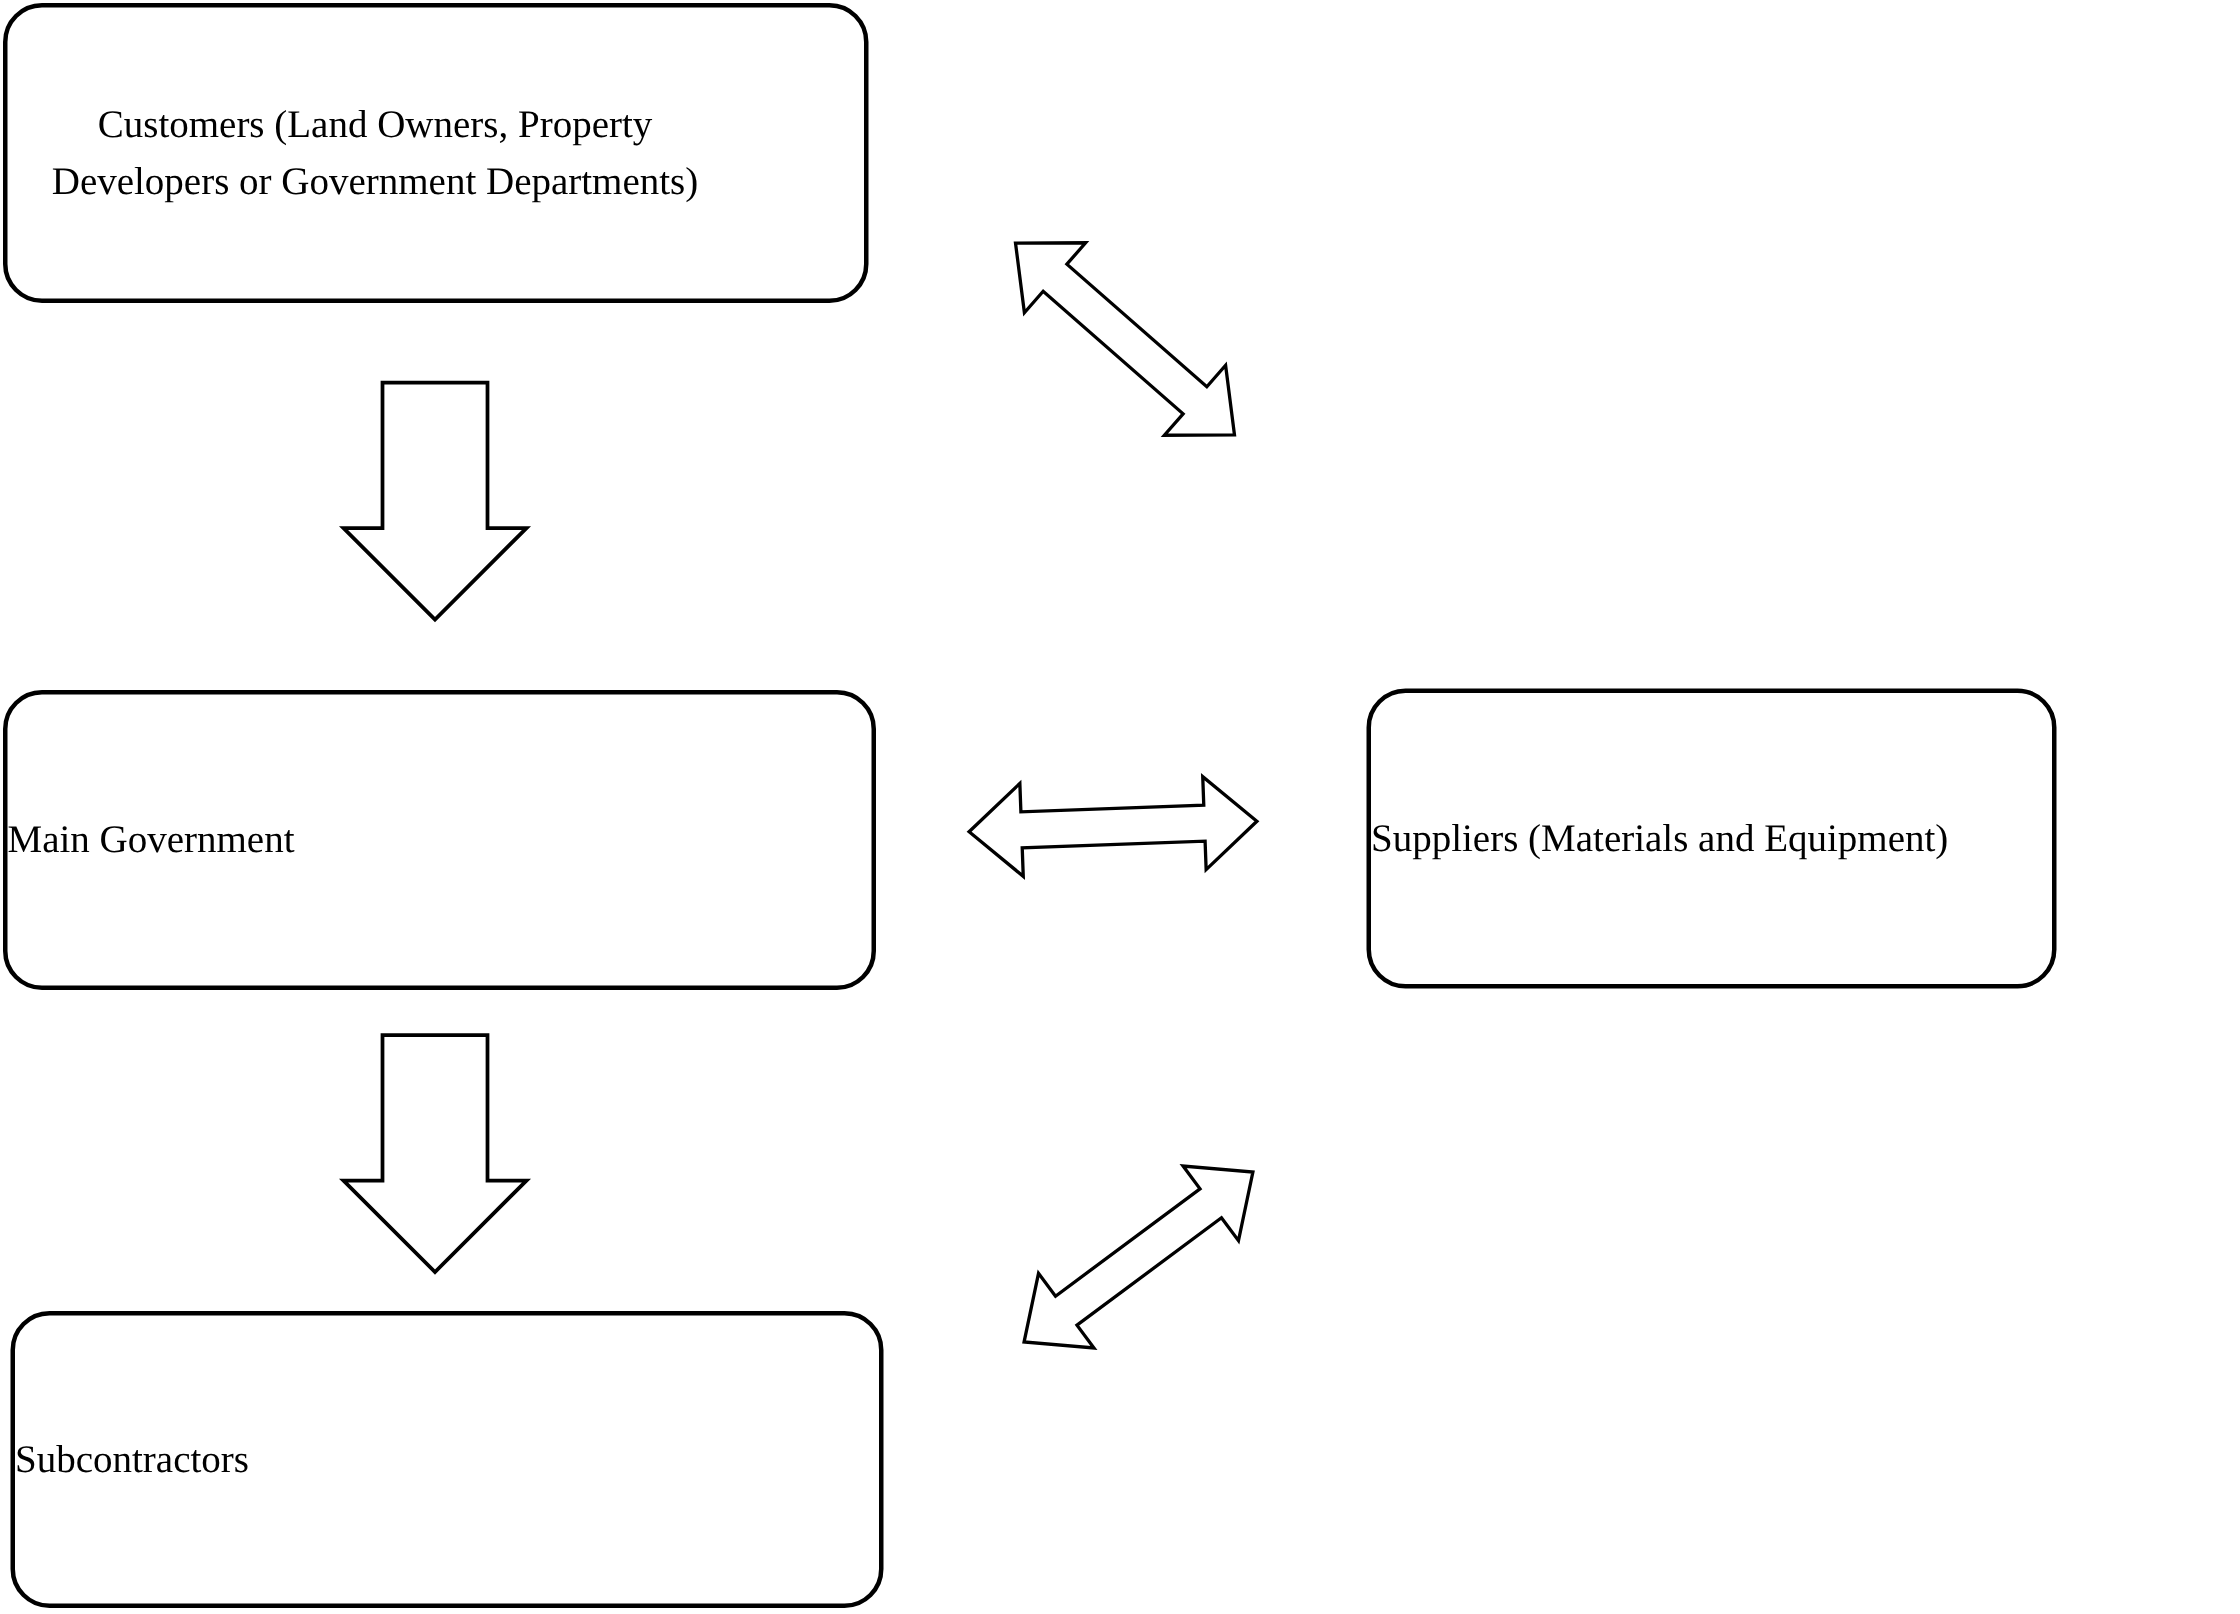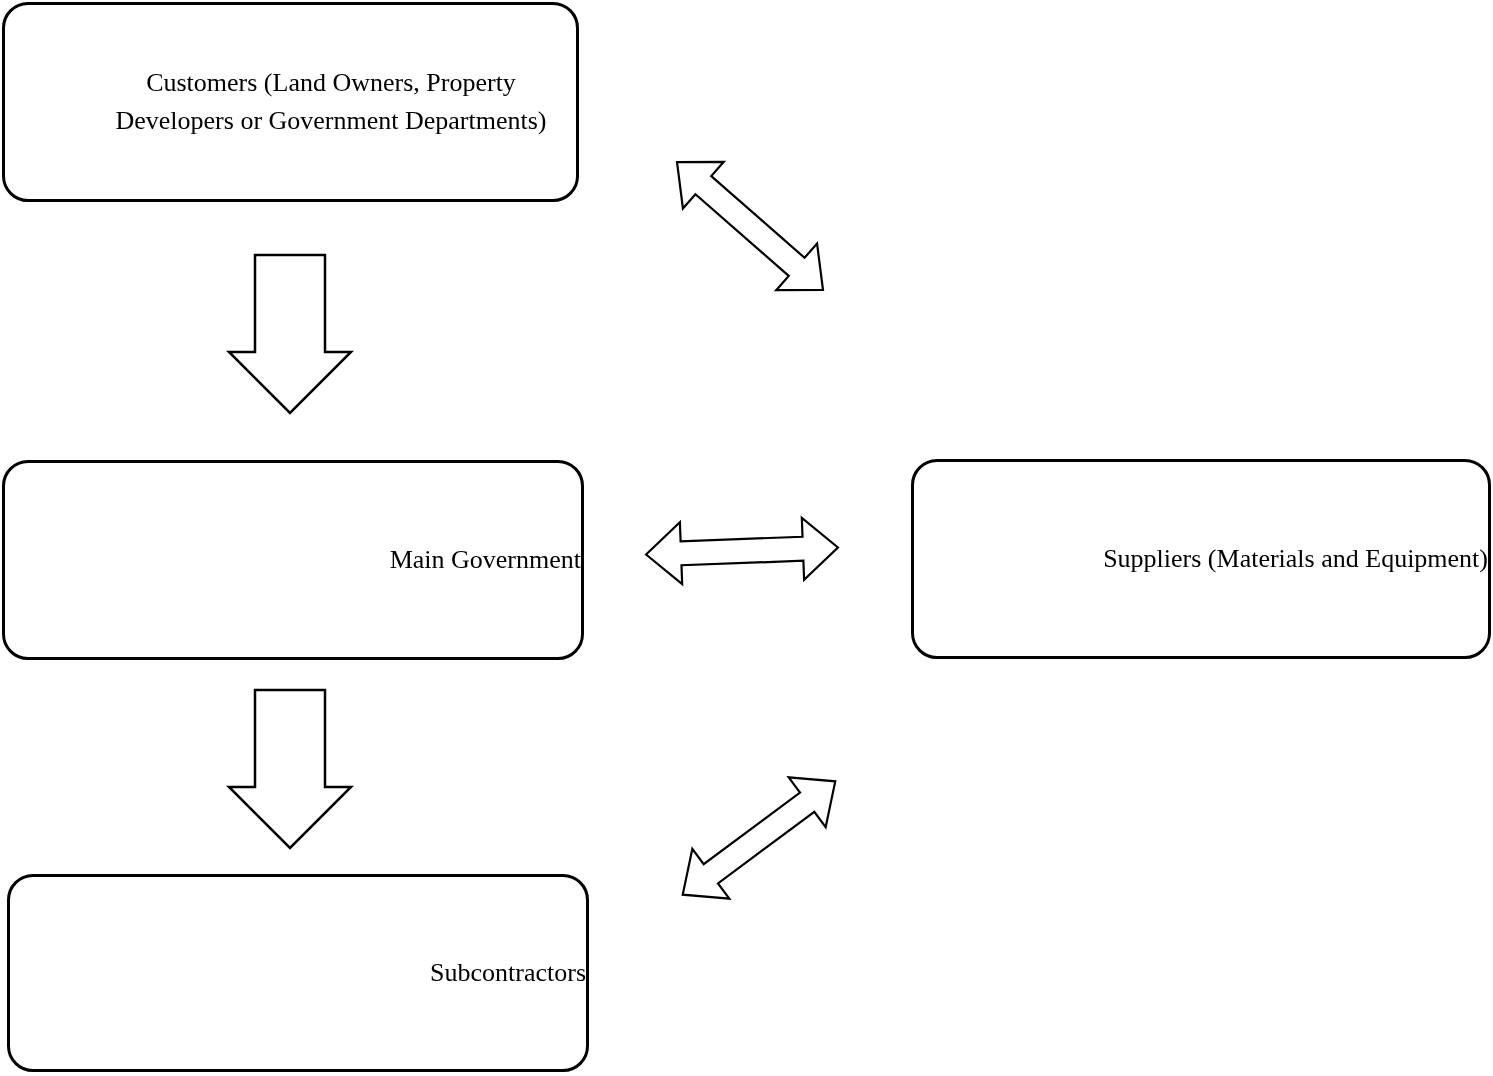--- a/index.html
+++ b/index.html
@@ -24,31 +24,31 @@
     height: 1076px;
   }
   .node {
     position: absolute;
     box-sizing: border-box;
     background: #ffffff;
     border: 3.5px solid #000000;
     border-radius: 26px;
     display: flex;
     align-items: center;
-    justify-content: flex-end;
+    justify-content: flex-start;
     text-align: center;
   }
   .node-label {
     font-size: 26px;
     line-height: 38px;
     display: block;
   }
   .node-customers        { left: 2px;   top: 2px;   width: 577px; height: 200px; }
   .node-main-contractors { left: 2px;   top: 460px; width: 582px; height: 200px; }
-  .node-suppliers        { left: 911px; top: 459px; width: 580px; height: 200px; padding-left: 45px; }
+  .node-suppliers        { left: 911px; top: 459px; width: 460px; height: 200px; }
   .node-subcontractors   { left: 7px;   top: 874px; width: 582px; height: 198px; }
   .node-customers .node-label { max-width: 490px; }
   .node-suppliers .node-label { max-width: 520px; }
 </style>
 </head>
 <body>
 
 <div class="canvas">
 
   <svg class="arrow-layer" viewBox="0 0 1493 1076" xmlns="http://www.w3.org/2000/svg" aria-hidden="true">

